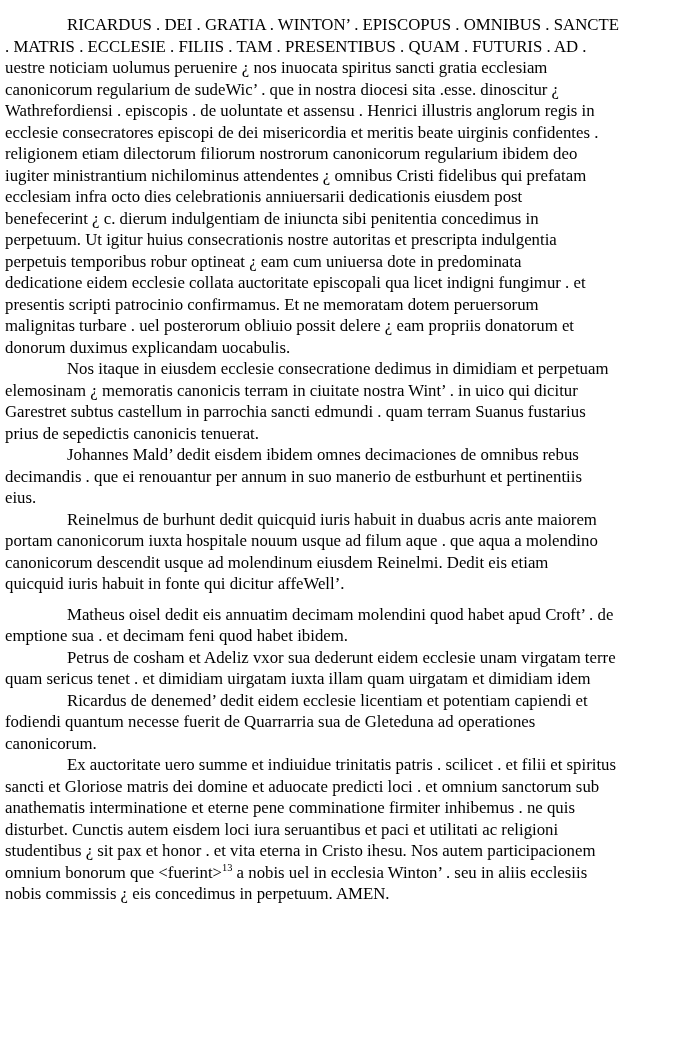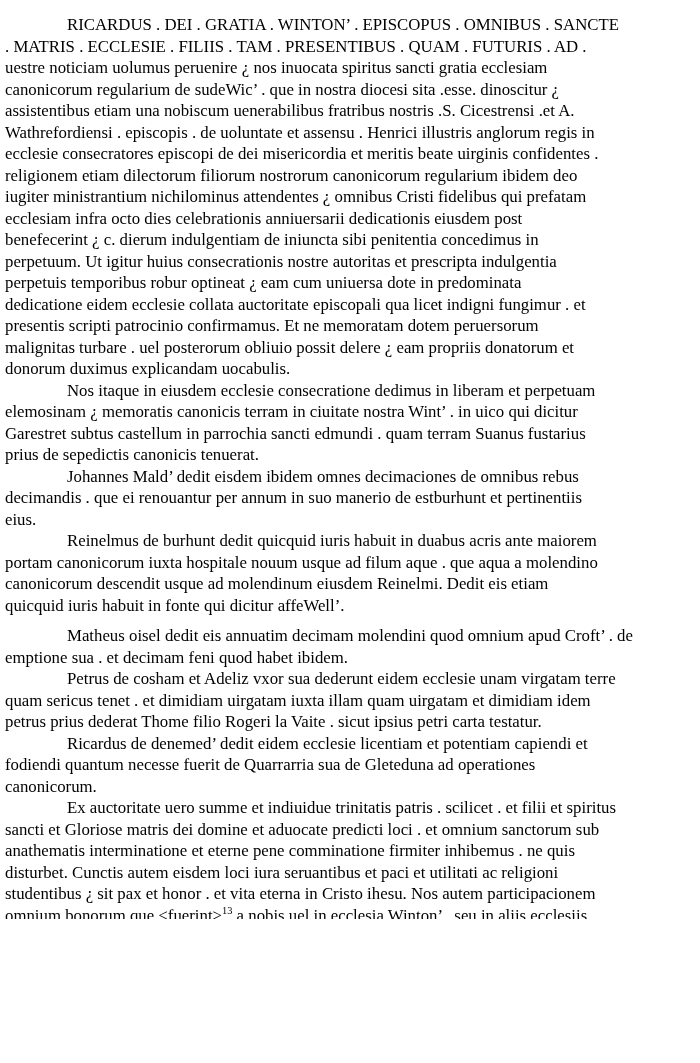--- a/index.html
+++ b/index.html
@@ -41,59 +41,57 @@
 </style>
 </head>
 <body>
 
 <div class="page">
     <div class="paragraph">
       <div class="line first">RICARDUS . DEI . GRATIA . WINTON’ . EPISCOPUS . OMNIBUS . SANCTE</div>
       <div class="line">. MATRIS . ECCLESIE . FILIIS . TAM . PRESENTIBUS . QUAM . FUTURIS . AD .</div>
       <div class="line">uestre noticiam uolumus peruenire ¿ nos inuocata spiritus sancti gratia ecclesiam</div>
       <div class="line">canonicorum regularium de sudeWic’ . que in nostra diocesi sita .esse. dinoscitur ¿</div>
-      <div class="line">assistentibus etiam una nobiscum uenerabilibus fratribus nostris .S. Cicestrensi .et A.</div>
       <div class="line">Wathrefordiensi . episcopis . de uoluntate et assensu . Henrici illustris anglorum regis in</div>
       <div class="line">ecclesie consecratores episcopi de dei misericordia et meritis beate uirginis confidentes .</div>
       <div class="line">religionem etiam dilectorum filiorum nostrorum canonicorum regularium ibidem deo</div>
       <div class="line">iugiter ministrantium nichilominus attendentes ¿ omnibus Cristi fidelibus qui prefatam</div>
       <div class="line">ecclesiam infra octo dies celebrationis anniuersarii dedicationis eiusdem post</div>
       <div class="line">benefecerint ¿ c. dierum indulgentiam de iniuncta sibi penitentia concedimus in</div>
       <div class="line">perpetuum. Ut igitur huius consecrationis nostre autoritas et prescripta indulgentia</div>
       <div class="line">perpetuis temporibus robur optineat ¿ eam cum uniuersa dote in predominata</div>
       <div class="line">dedicatione eidem ecclesie collata auctoritate episcopali qua licet indigni fungimur . et</div>
       <div class="line">presentis scripti patrocinio confirmamus. Et ne memoratam dotem peruersorum</div>
       <div class="line">malignitas turbare . uel posterorum obliuio possit delere ¿ eam propriis donatorum et</div>
       <div class="line">donorum duximus explicandam uocabulis.</div>
     </div>
     <div class="paragraph">
-      <div class="line first">Nos itaque in eiusdem ecclesie consecratione dedimus in liberam et perpetuam</div>
+      <div class="line first">Nos itaque in eiusdem ecclesie consecratione dedimus in dimidiam et perpetuam</div>
       <div class="line">elemosinam ¿ memoratis canonicis terram in ciuitate nostra Wint’ . in uico qui dicitur</div>
       <div class="line">Garestret subtus castellum in parrochia sancti edmundi . quam terram Suanus fustarius</div>
       <div class="line">prius de sepedictis canonicis tenuerat.</div>
     </div>
     <div class="paragraph">
       <div class="line first">Johannes Mald’ dedit eisdem ibidem omnes decimaciones de omnibus rebus</div>
       <div class="line">decimandis . que ei renouantur per annum in suo manerio de estburhunt et pertinentiis</div>
       <div class="line">eius.</div>
     </div>
     <div class="paragraph">
       <div class="line first">Reinelmus de burhunt dedit quicquid iuris habuit in duabus acris ante maiorem</div>
       <div class="line">portam canonicorum iuxta hospitale nouum usque ad filum aque . que aqua a molendino</div>
       <div class="line">canonicorum descendit usque ad molendinum eiusdem Reinelmi. Dedit eis etiam</div>
       <div class="line">quicquid iuris habuit in fonte qui dicitur affeWell’.</div>
     </div>
     <div class="paragraph gap-before">
-      <div class="line first">Matheus oisel dedit eis annuatim decimam molendini quod omnium apud Croft’ . de</div>
+      <div class="line first">Matheus oisel dedit eis annuatim decimam molendini quod habet apud Croft’ . de</div>
       <div class="line">emptione sua . et decimam feni quod habet ibidem.</div>
     </div>
     <div class="paragraph">
       <div class="line first">Petrus de cosham et Adeliz vxor sua dederunt eidem ecclesie unam virgatam terre</div>
       <div class="line">quam sericus tenet . et dimidiam uirgatam iuxta illam quam uirgatam et dimidiam idem</div>
-      <div class="line">petrus prius dederat Thome filio Rogeri la Vaite . sicut ipsius petri carta testatur.</div>
     </div>
     <div class="paragraph">
       <div class="line first">Ricardus de denemed’ dedit eidem ecclesie licentiam et potentiam capiendi et</div>
       <div class="line">fodiendi quantum necesse fuerit de Quarrarria sua de Gleteduna ad operationes</div>
       <div class="line">canonicorum.</div>
     </div>
     <div class="paragraph">
       <div class="line first">Ex auctoritate uero summe et indiuidue trinitatis patris . scilicet . et filii et spiritus</div>
       <div class="line">sancti et Gloriose matris dei domine et aduocate predicti loci . et omnium sanctorum sub</div>
       <div class="line">anathematis interminatione et eterne pene comminatione firmiter inhibemus . ne quis</div>

